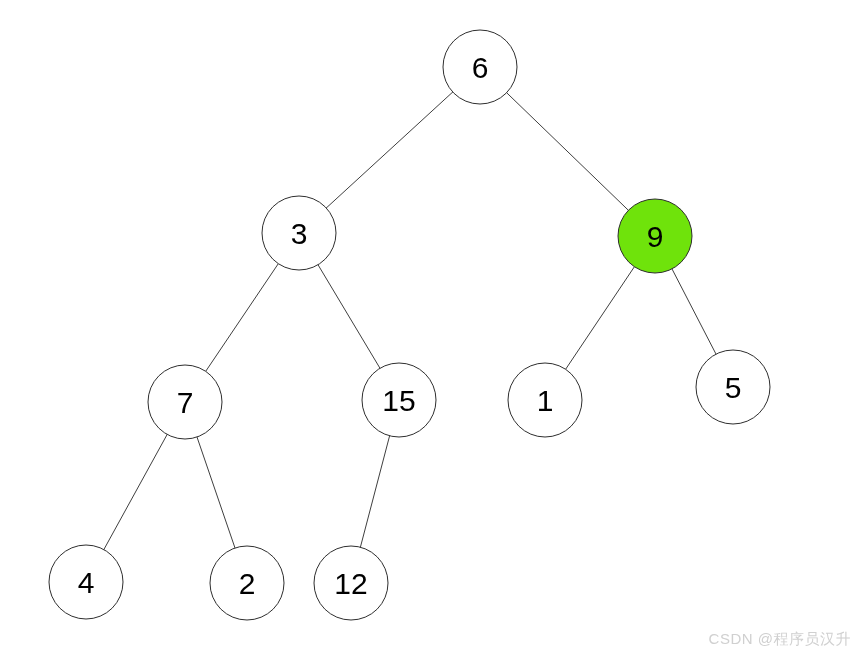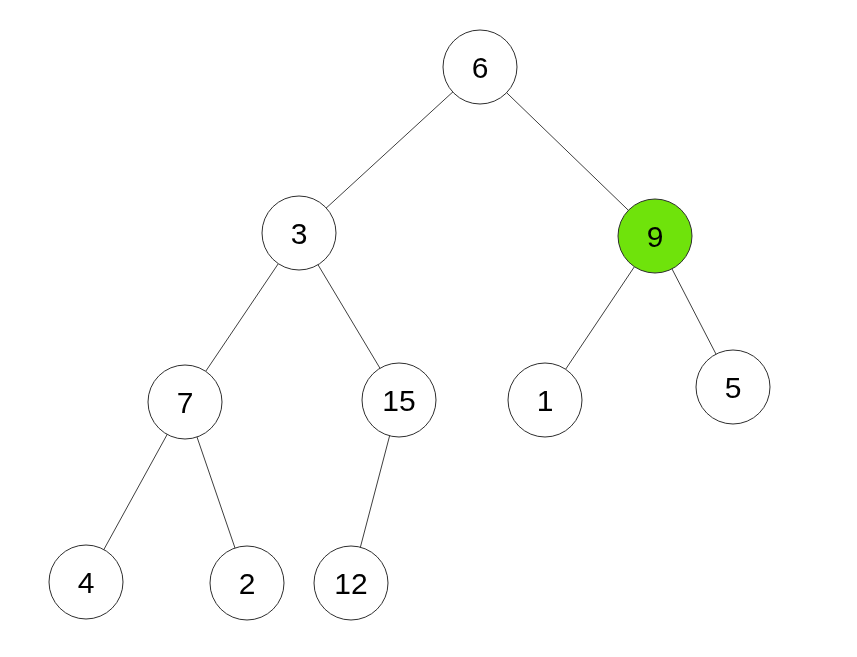--- a/index.html
+++ b/index.html
@@ -84,13 +84,14 @@
       </g>
       <g>
         <circle cx="247" cy="583" r="37" fill="#ffffff" stroke="#2e2e2e" stroke-width="1"></circle>
         <text x="247" y="583" text-anchor="middle" dominant-baseline="central" class="node-label" fill="#000000">2</text>
       </g>
       <g>
         <circle cx="351" cy="583" r="37" fill="#ffffff" stroke="#2e2e2e" stroke-width="1"></circle>
         <text x="351" y="583" text-anchor="middle" dominant-baseline="central" class="node-label" fill="#000000">12</text>
       </g>
     </svg>
+  <div class="watermark" style="color: rgb(208, 208, 208);">CSDN @程序员汉升</div>
 </div>
 
 </body></html>

